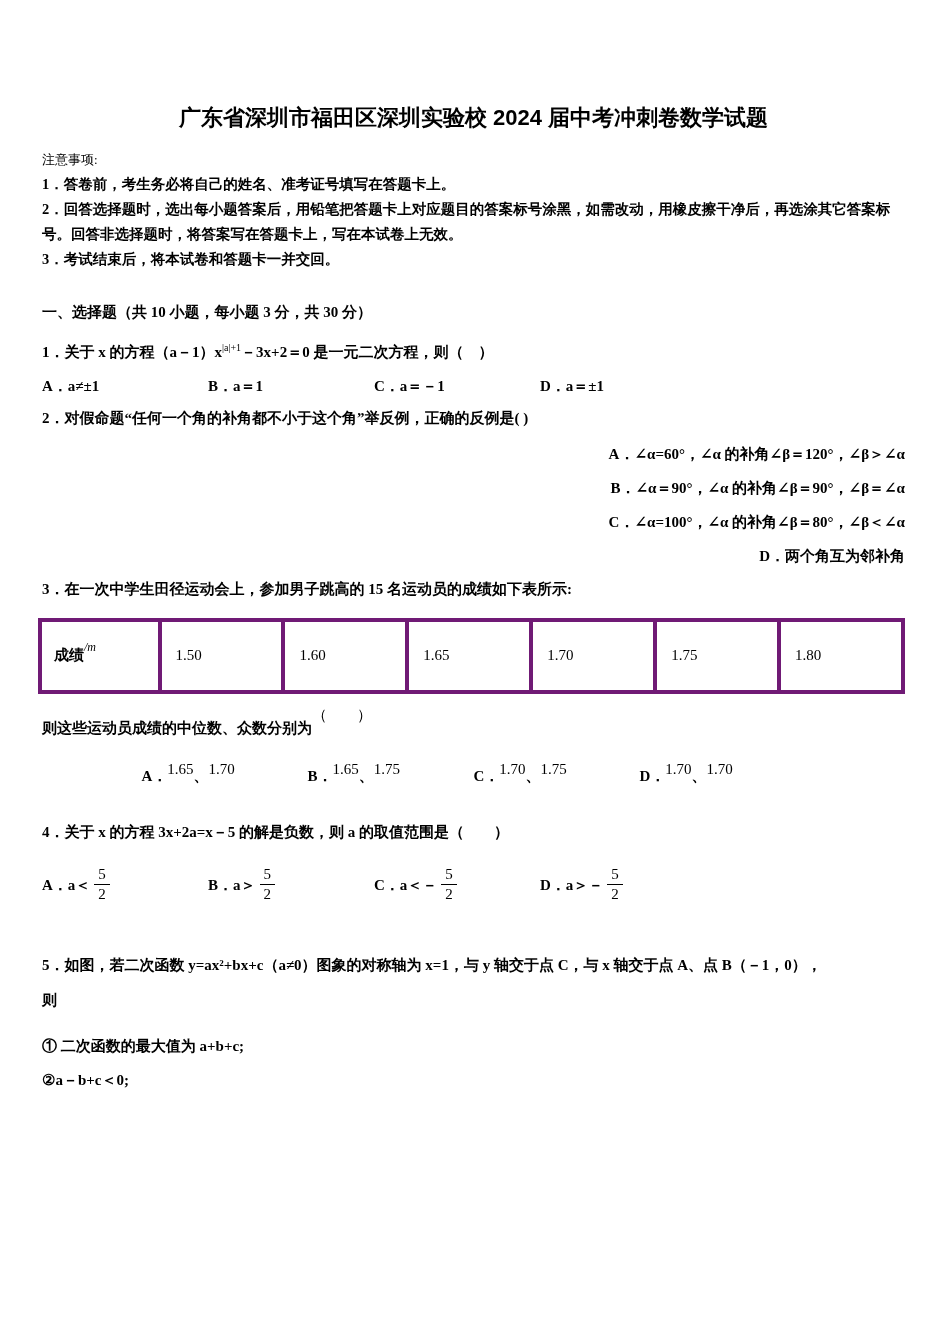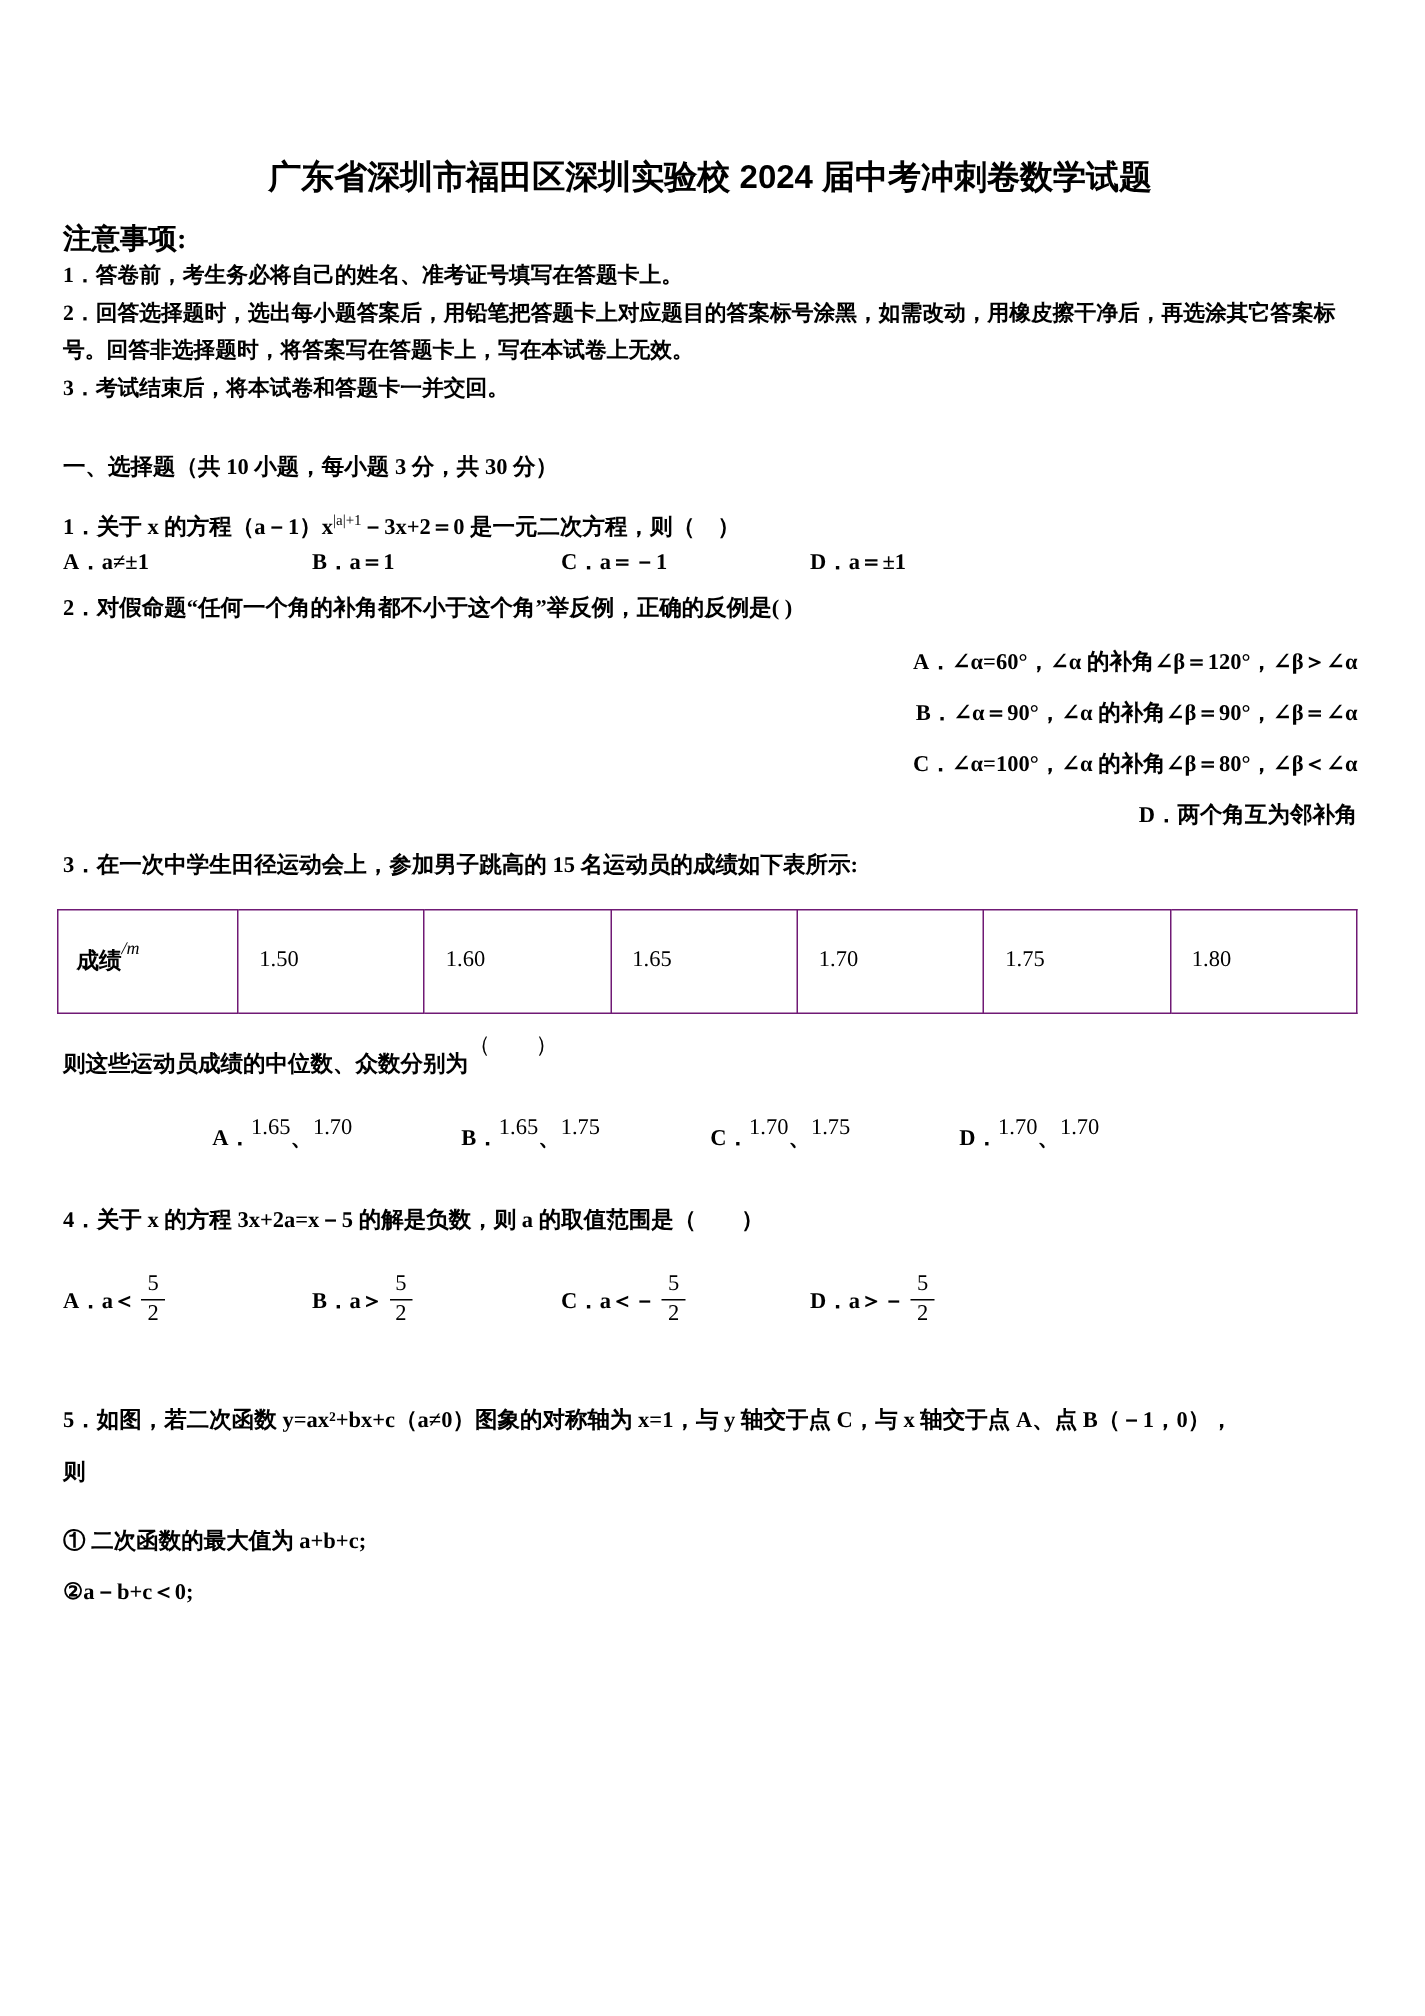--- a/index.html
+++ b/index.html
@@ -10,38 +10,38 @@
     overflow: hidden;
   }
   .page { padding: 104px 45px 0 42px; box-sizing: border-box; }
 
   .title {
     font-family: "Liberation Sans", "DejaVu Sans", sans-serif;
     font-size: 22px; font-weight: bold;
     text-align: center; margin: 0 0 14px 0; line-height: 1.3;
   }
 
-  .notice-heading { font-size: 19px; font-weight: bold; line-height: 25px; }
+  .notice-heading { font-size: 13px; font-weight: normal; line-height: 25px; }
   .notice-item   { font-size: 14.5px; font-weight: bold; line-height: 25px; }
 
   .section-heading { font-size: 15px; font-weight: bold; margin-top: 28px; line-height: 25px; }
 
   .stem { font-size: 15px; font-weight: bold; line-height: 25px; margin-top: 10px; }
   .nowrap { white-space: nowrap; }
   .sup { font-size: 10px; font-weight: normal; font-family: "Liberation Serif", serif; }
 
-  .opt-row { display: flex; margin-top: 0; font-size: 15px; }
+  .opt-row { display: flex; margin-top: 12px; font-size: 15px; }
   .opt { width: 166px; font-weight: bold; }
   .opt-label { font-weight: bold; }
   .opt-text { font-weight: bold; }
 
   .q2-opt { font-size: 15px; font-weight: bold; margin-top: 13px; line-height: 21px; text-align: right; }
 
   .score-table { border-collapse: collapse; margin: 16px 0 0 -4px; table-layout: fixed; }
-  .score-table td { border: 1px solid #701a75; font-size: 15px; vertical-align: middle; }
+  .score-table td { border: 4px solid #701a75; font-size: 15px; vertical-align: middle; }
   .score-table .r1 td { height: 66px; }
   .score-table .r2 td { height: 45px; }
   .score-table td.head { width: 118px; padding-left: 12px; font-weight: bold; }
   .score-table td.val  { width: 121px; padding-left: 14px; }
   .score-table .r1 td.val { font-weight: normal; font-family: "Liberation Serif", serif; font-size: 15px; }
   .score-table .r2 td.val { font-weight: bold; font-size: 14px; }
   .unit { font-style: italic; font-weight: normal; font-size: 12px; position: relative; top: -9px; }
 
   .mid-line { font-size: 15px; font-weight: bold; margin-top: 22px; line-height: 25px; }
   .raised-paren { position: relative; top: -13px; font-weight: normal; }

